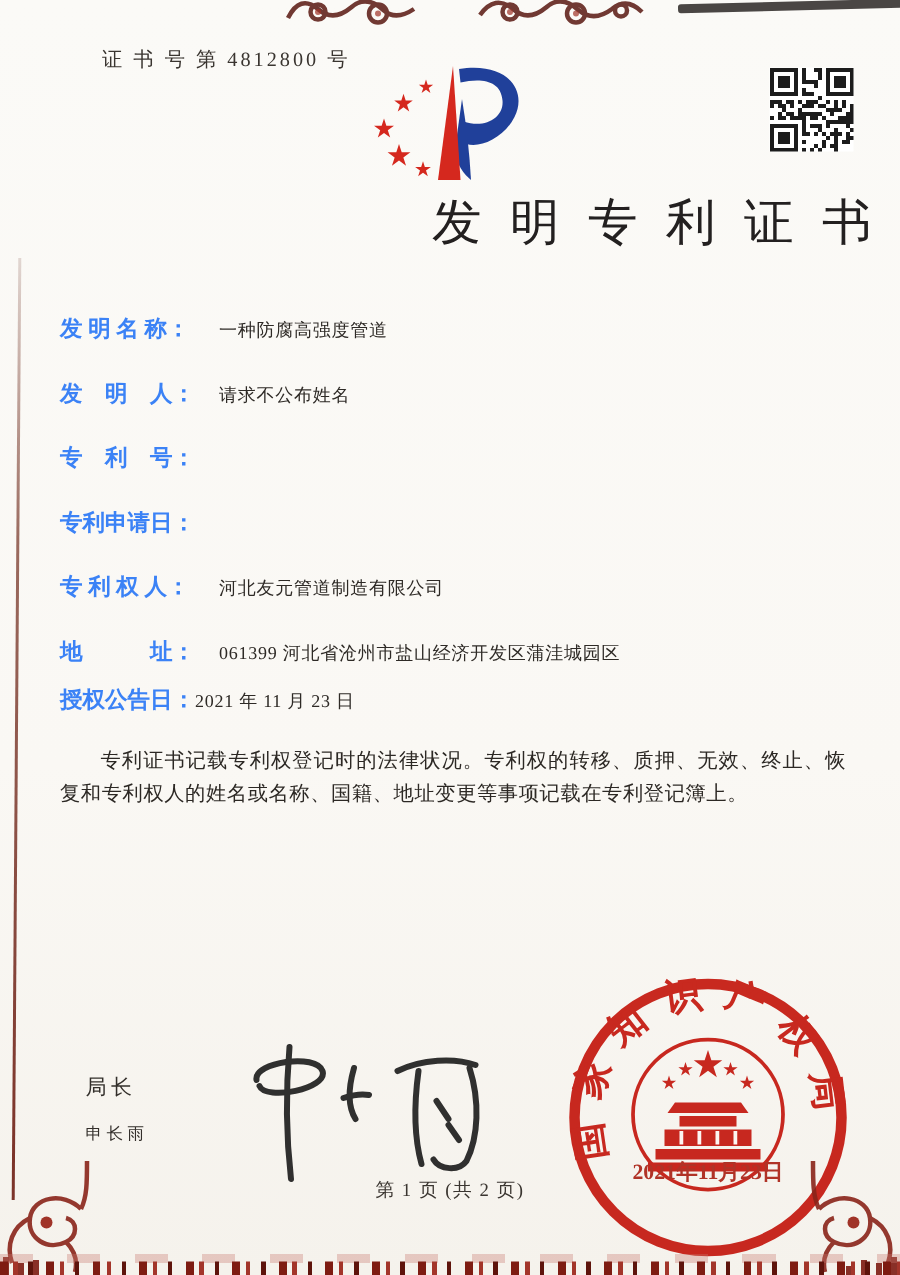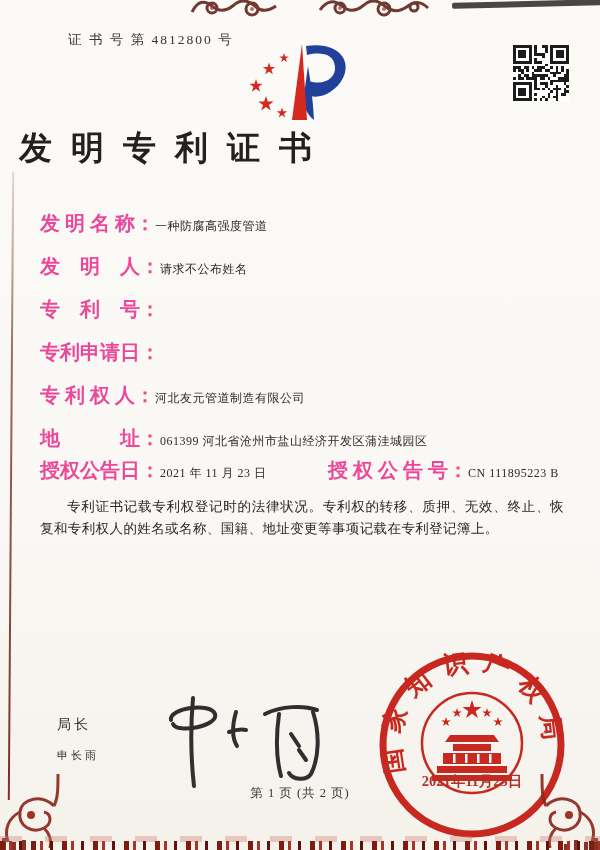--- a/index.html
+++ b/index.html
@@ -4,24 +4,24 @@
 <style>
   html,body{margin:0;padding:0;}
   body{
     width:600px;height:850px;position:relative;overflow:hidden;
     font-family:"Liberation Serif","DejaVu Serif",serif;
     background:linear-gradient(180deg,#fbfaf7 0%,#faf8f4 60%,#f5f2ec 100%);
     color:#2b2724;
   }
   .abs{position:absolute;}
   .cert-no{left:38px;top:31px;font-size:13.5px;letter-spacing:2px;color:#3a3530;margin-left:30px;}
-  .title{left:0;width:600px;top:126px;text-align:left;font-size:33px;font-weight:700;
+  .title{left:0;width:600px;top:126px;text-align:right;font-size:33px;font-weight:400;
          letter-spacing:19px;text-indent:19px;color:#232020;}
   .field-row{left:40px;width:530px;display:flex;align-items:baseline;}
-  .field-label{font-weight:700;font-size:20px;min-width:106px;white-space:pre;color:#ec4899;}
+  .field-label{font-weight:700;font-size:15px;min-width:106px;white-space:pre;color:#3b82f6;}
   .field-value{font-size:12px;letter-spacing:0.5px;color:#2e2a26;white-space:pre;}
   .grant-right{position:absolute;left:288px;top:0;display:flex;align-items:baseline;}
   .paras{left:40px;width:524px;top:496px;font-size:13.5px;line-height:22px;text-align:justify;color:#2c2824;}
   .paras p{margin:0;text-indent:2em;letter-spacing:0.4px;}
   .signoff-title{left:57px;top:716px;font-size:14px;letter-spacing:3px;color:#332f2b;}
   .signoff-name{left:57px;top:748px;font-size:11px;letter-spacing:3px;color:#332f2b;}
   .footer{left:0;width:600px;top:785px;text-align:center;font-size:12.5px;letter-spacing:1px;color:#3a3530;}
   .qr-box{left:513px;top:45px;width:56px;height:56px;background:#fff;}
   .frame-line-left{left:10px;top:172px;width:2px;height:628px;
        background:linear-gradient(180deg,rgba(150,110,100,.25),#9a6a5e 30%,#7c342a 95%);
@@ -318,24 +318,20 @@
   <span class="field-value">河北友元管道制造有限公司</span>
 </div>
 <div class="abs field-row" style="top:425px">
   <span class="field-label">地　　　址：</span>
   <span class="field-value">061399 河北省沧州市盐山经济开发区蒲洼城园区</span>
 </div>
 
 <div class="abs field-row" style="top:457px">
   <span class="field-label" style="min-width:0">授权公告日：</span>
   <span class="field-value">2021 年 11 月 23 日</span>
-  <span class="grant-right">
-    <span class="field-label" style="min-width:0">授 权 公 告 号：</span>
-    <span class="field-value">CN 111895223 B</span>
-  </span>
 </div>
 
 <div class="abs paras">
   <p>专利证书记载专利权登记时的法律状况。专利权的转移、质押、无效、终止、恢复和专利权人的姓名或名称、国籍、地址变更等事项记载在专利登记簿上。</p>
 </div>
 
 <div class="abs signoff-title">局长</div>
 <div class="abs signoff-name">申长雨</div>
 
 <svg class="abs" style="left:133px;top:686px" width="205" height="108" viewBox="0 0 205 108">

